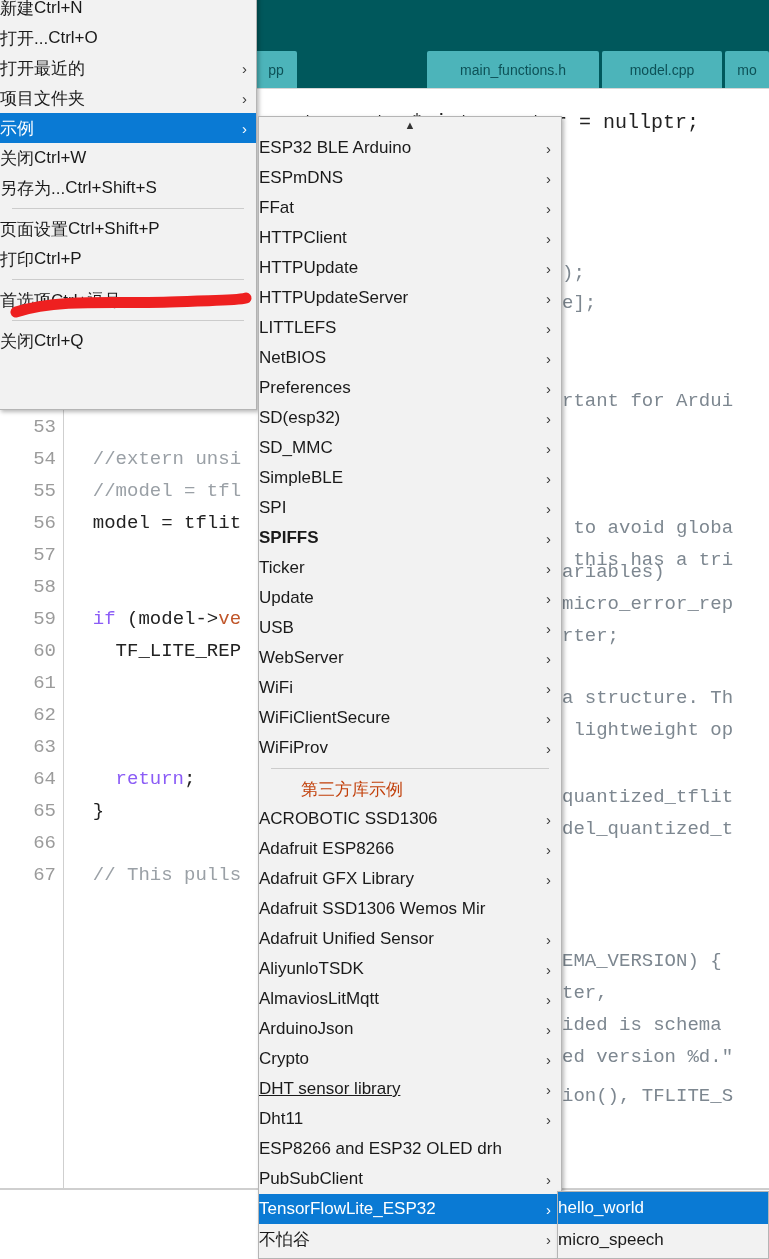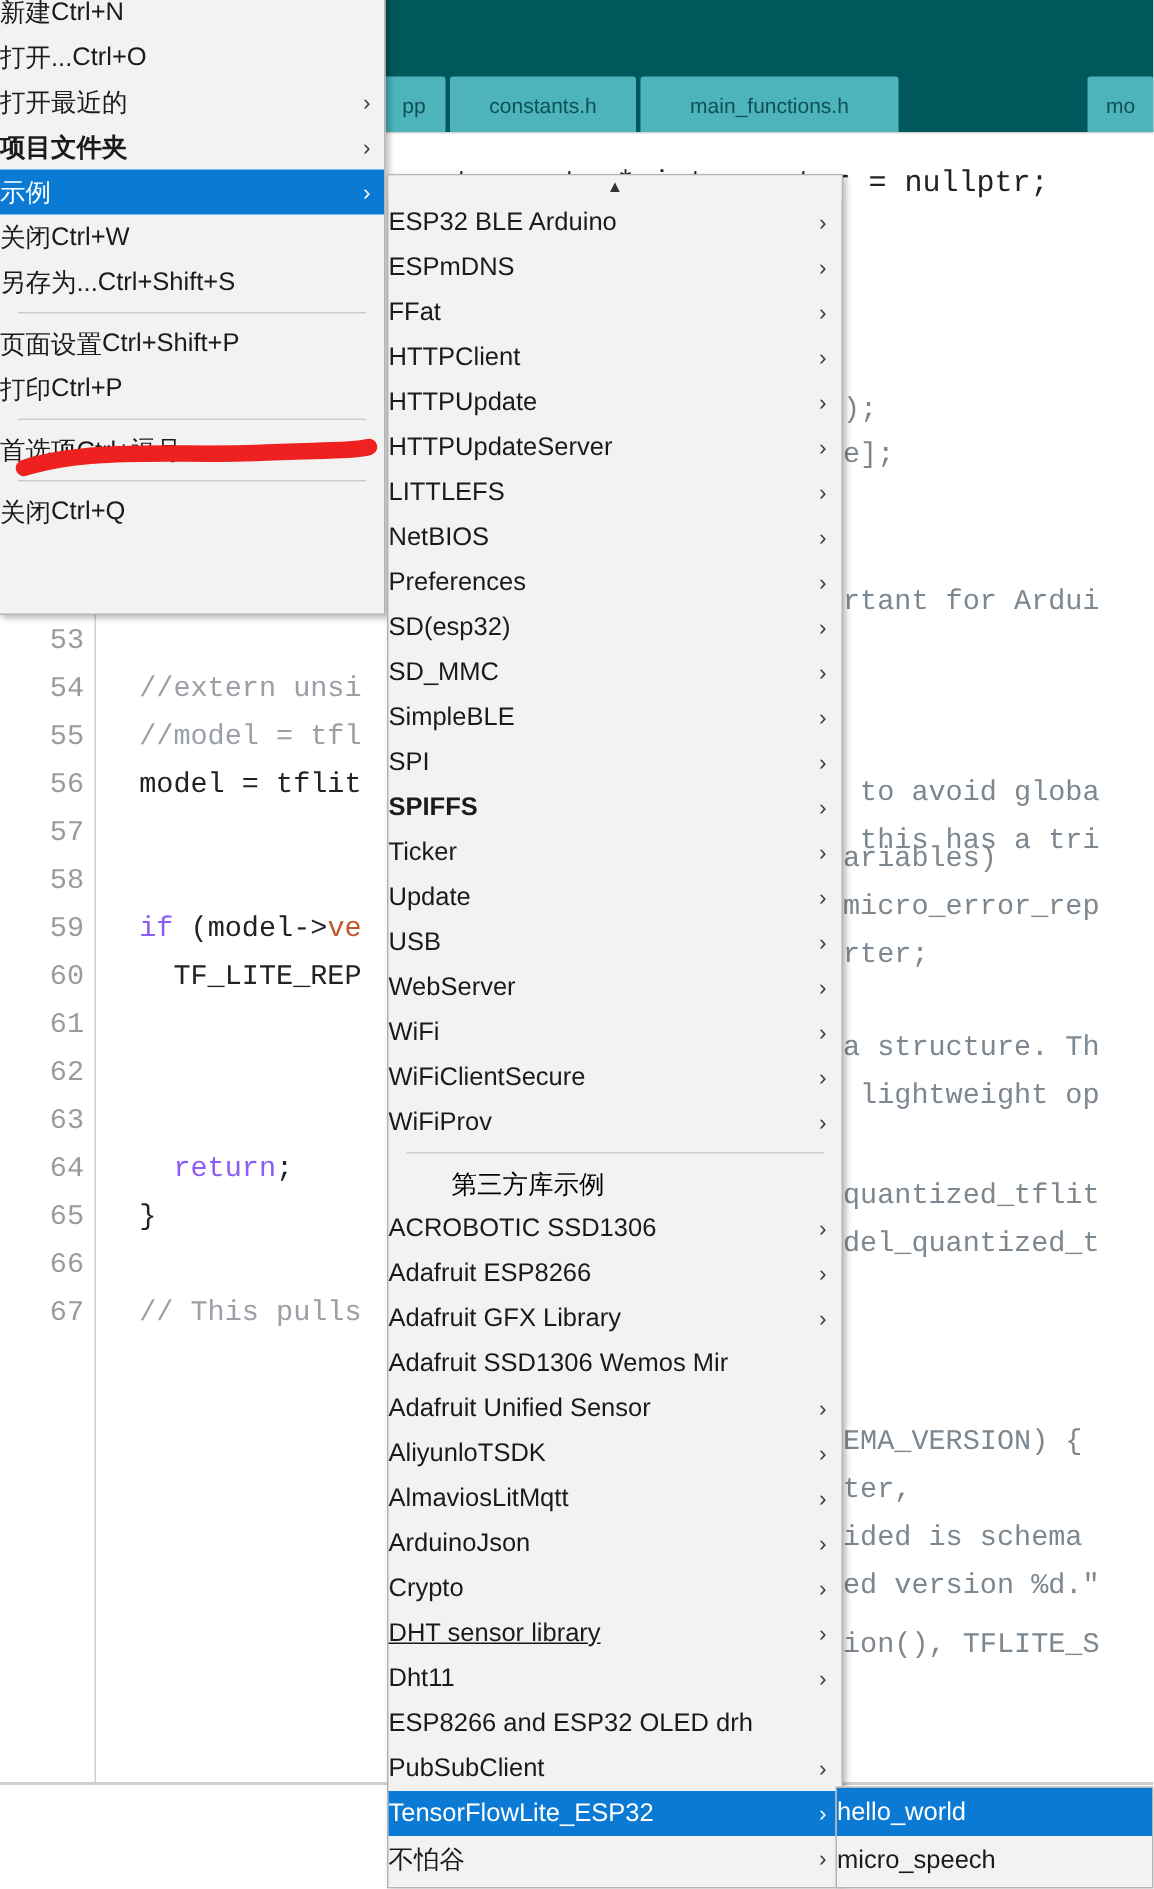--- a/index.html
+++ b/index.html
@@ -40,21 +40,21 @@
 
   
   .menu{position:absolute;background:#f2f2f2;border:1px solid #b5b5b5;
         box-shadow:2px 2px 4px rgba(0,0,0,.28);box-sizing:border-box;}
   .mi{position:relative;height:30px;display:flex;align-items:center;
       font-size:17px;color:#1a1a1a;white-space:nowrap;box-sizing:border-box;}
   .mi.sel{background:#0a7ad4;color:#ffffff;}
   .mi .arrow{position:absolute;font-size:15px;color:#3c3c3c;}
   .mi.sel .arrow{color:#ffffff;}
   .sep{height:1px;background:#cccccc;margin:5px 12px;}
-  .hdr{height:30px;display:flex;align-items:center;font-size:17px;color:#000000;
+  .hdr{height:30px;display:flex;align-items:center;font-size:17px;color:#c2410c;
        white-space:nowrap;}
 
   
   #file-menu{left:-1px;top:-8px;width:258px;height:418px;background:#f2f2f2;}
   #file-menu .mi .arrow{right:9px;}
 
   
   #ex-menu{left:258px;top:116px;width:304px;height:1143px;background:#f2f2f2;}
   #ex-scroll-up{height:16px;display:flex;align-items:center;justify-content:center;
                 font-size:11px;color:#333;background:#f2f2f2;}
@@ -72,25 +72,25 @@
 
 <div id="ide">
 
   <div id="toolbar-strip"></div>
 
   <div id="tabbar">
 
   <div class="tab" style="left: 0px; width: 42px;">
         <span class="tlabel">pp</span>
       </div>
-      <div class="tab" style="left: 45px; width: 124px;">
-        <span class="tlabel">constants.h</span>
-      </div>
       <div class="tab" style="left: 172px; width: 172px;">
         <span class="tlabel">main_functions.h</span>
+      </div>
+      <div class="tab" style="left: 347px; width: 120px;">
+        <span class="tlabel">model.cpp</span>
       </div>
       <div class="tab" style="left: 470px; width: 44px;">
         <span class="tlabel">mo</span>
       </div>
     </div>
 
   <div id="editor">
     <div id="gutter-line"></div>
     <div id="gutter-sep"></div>
     <div id="code-lines">
@@ -183,21 +183,21 @@
     </div>
     <div class="mi">
       <span style="left:60px;">打开...</span>
       <span style="left:140px;">Ctrl+O</span>
     </div>
     <div class="mi">
       <span style="left:60px;">打开最近的</span>
       <span class="arrow">›</span>
     </div>
     <div class="mi">
-      <span style="left:60px;font-weight:bold;">项目文件夹</span>
+      <span style="left:60px;">项目文件夹</span>
       <span class="arrow">›</span>
     </div>
     <div class="mi sel">
       <span style="left:60px;">示例</span>
       <span class="arrow">›</span>
     </div>
     <div class="mi">
       <span style="left:60px;">关闭</span>
       <span style="left:140px;">Ctrl+W</span>
     </div>

